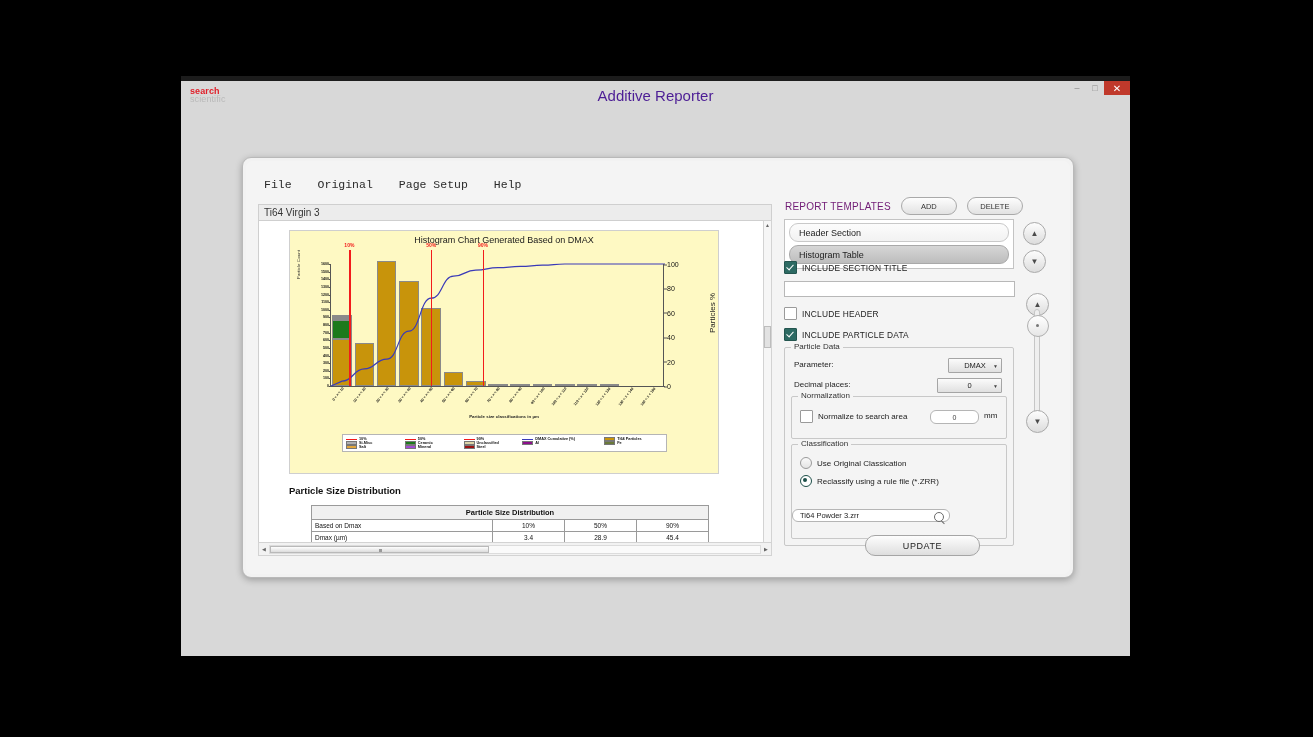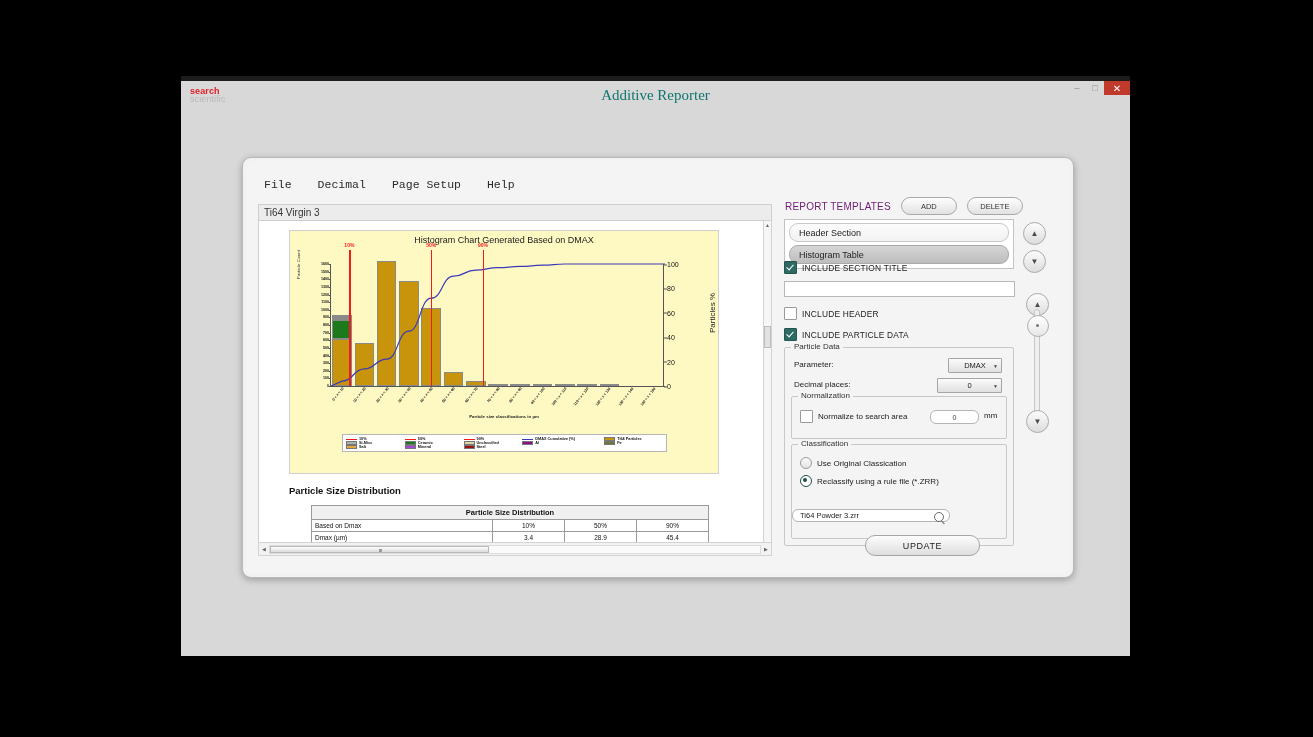--- a/index.html
+++ b/index.html
@@ -6,21 +6,21 @@
   body{width:1313px;height:737px;font-family:"Liberation Sans",sans-serif;overflow:hidden;}
 
   #root{position:relative;width:1313px;height:737px;background:#000;}
 
   
   .desktop{position:absolute;left:181px;top:76px;width:949px;height:580px;background:#d8d8d8;}
   .titlebar{position:absolute;left:0;top:0;width:949px;height:5px;background:#1c1c1c;}
   .logo{position:absolute;left:9px;top:11px;width:60px;height:22px;line-height:1;}
   .logo .l1{display:block;font-size:9px;font-weight:bold;color:#e0202a;letter-spacing:.1px;}
   .logo .l2{display:block;font-size:9px;color:#b9b9b9;letter-spacing:.1px;margin-top:-1px;}
-  .apptitle{position:absolute;left:0;top:11px;width:949px;text-align:center;font-size:15px;color:#0f766e;font-family:Liberation Serif, serif;}
+  .apptitle{position:absolute;left:0;top:11px;width:949px;text-align:center;font-size:15px;color:#4c1d95;}
   .wbtns{position:absolute;right:0;top:5px;display:flex;align-items:flex-start;}
   .wbtn{width:18px;height:13px;font-size:9px;color:#8a8a8a;display:flex;align-items:center;justify-content:center;background:#d8d8d8;}
   .wbtn.close{background:#c0392b;color:#fff;width:26px;height:14px;font-size:10px;}
 
   
   .win{position:absolute;left:242px;top:157px;width:830px;height:419px;background:#f2f2f2;
        border:1px solid #b9b9b9;border-radius:9px;box-shadow:0 2px 7px rgba(0,0,0,.28);}
   .win-inner{position:absolute;left:3px;top:3px;width:824px;height:413px;background:#f4f4f4;border-radius:7px;overflow:hidden;}
 
   .menubar{position:absolute;left:0;top:12px;width:100%;height:22px;display:flex;align-items:center;padding-left:18px;box-sizing:border-box;font-family:Liberation Mono, monospace;}
@@ -147,21 +147,21 @@
       <div class="wbtn">□</div>
       <div class="wbtn close">✕</div>
     </div>
   </div>
 
   <div class="win">
   <div class="win-inner">
 
     <div class="menubar">
       <div class="menu-item">File</div>
-      <div class="menu-item">Decimal</div>
+      <div class="menu-item">Original</div>
       <div class="menu-item">Page Setup</div>
       <div class="menu-item">Help</div>
     </div>
 
     <div class="preview-wrap">
       <div class="tabstrip">Ti64 Virgin 3</div>
 
       <div class="doc">
         <div class="docpage">
 

